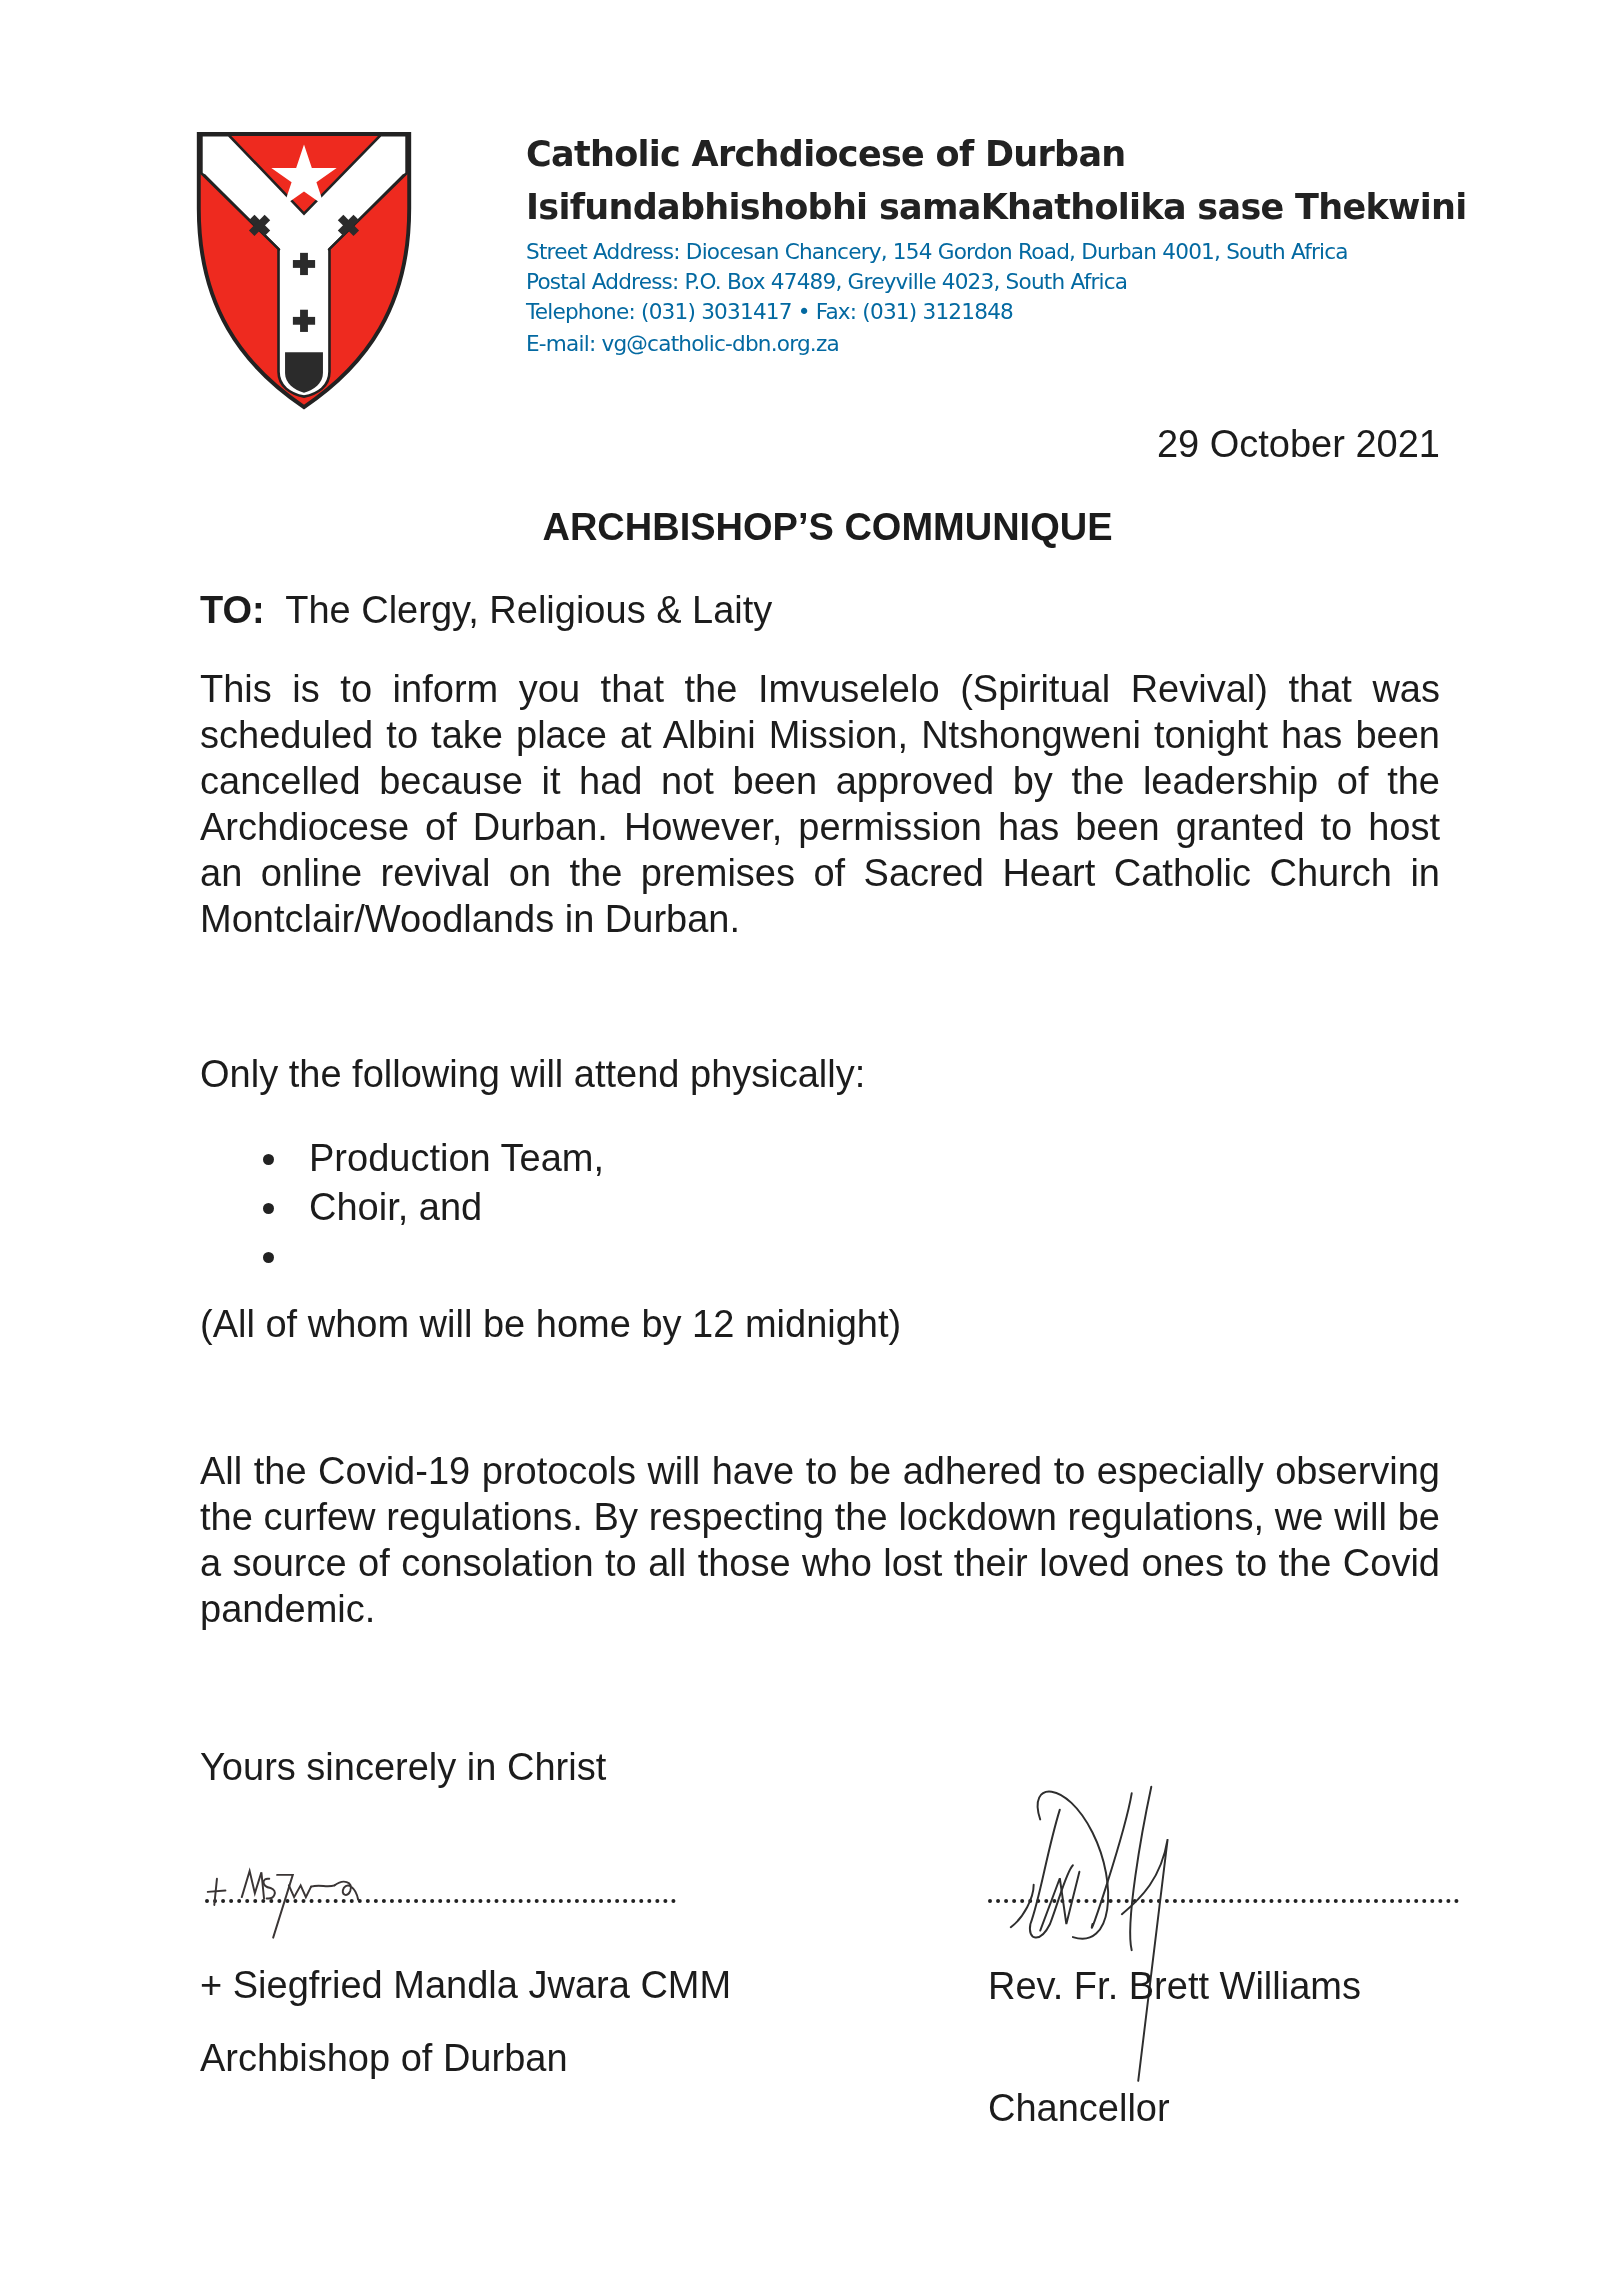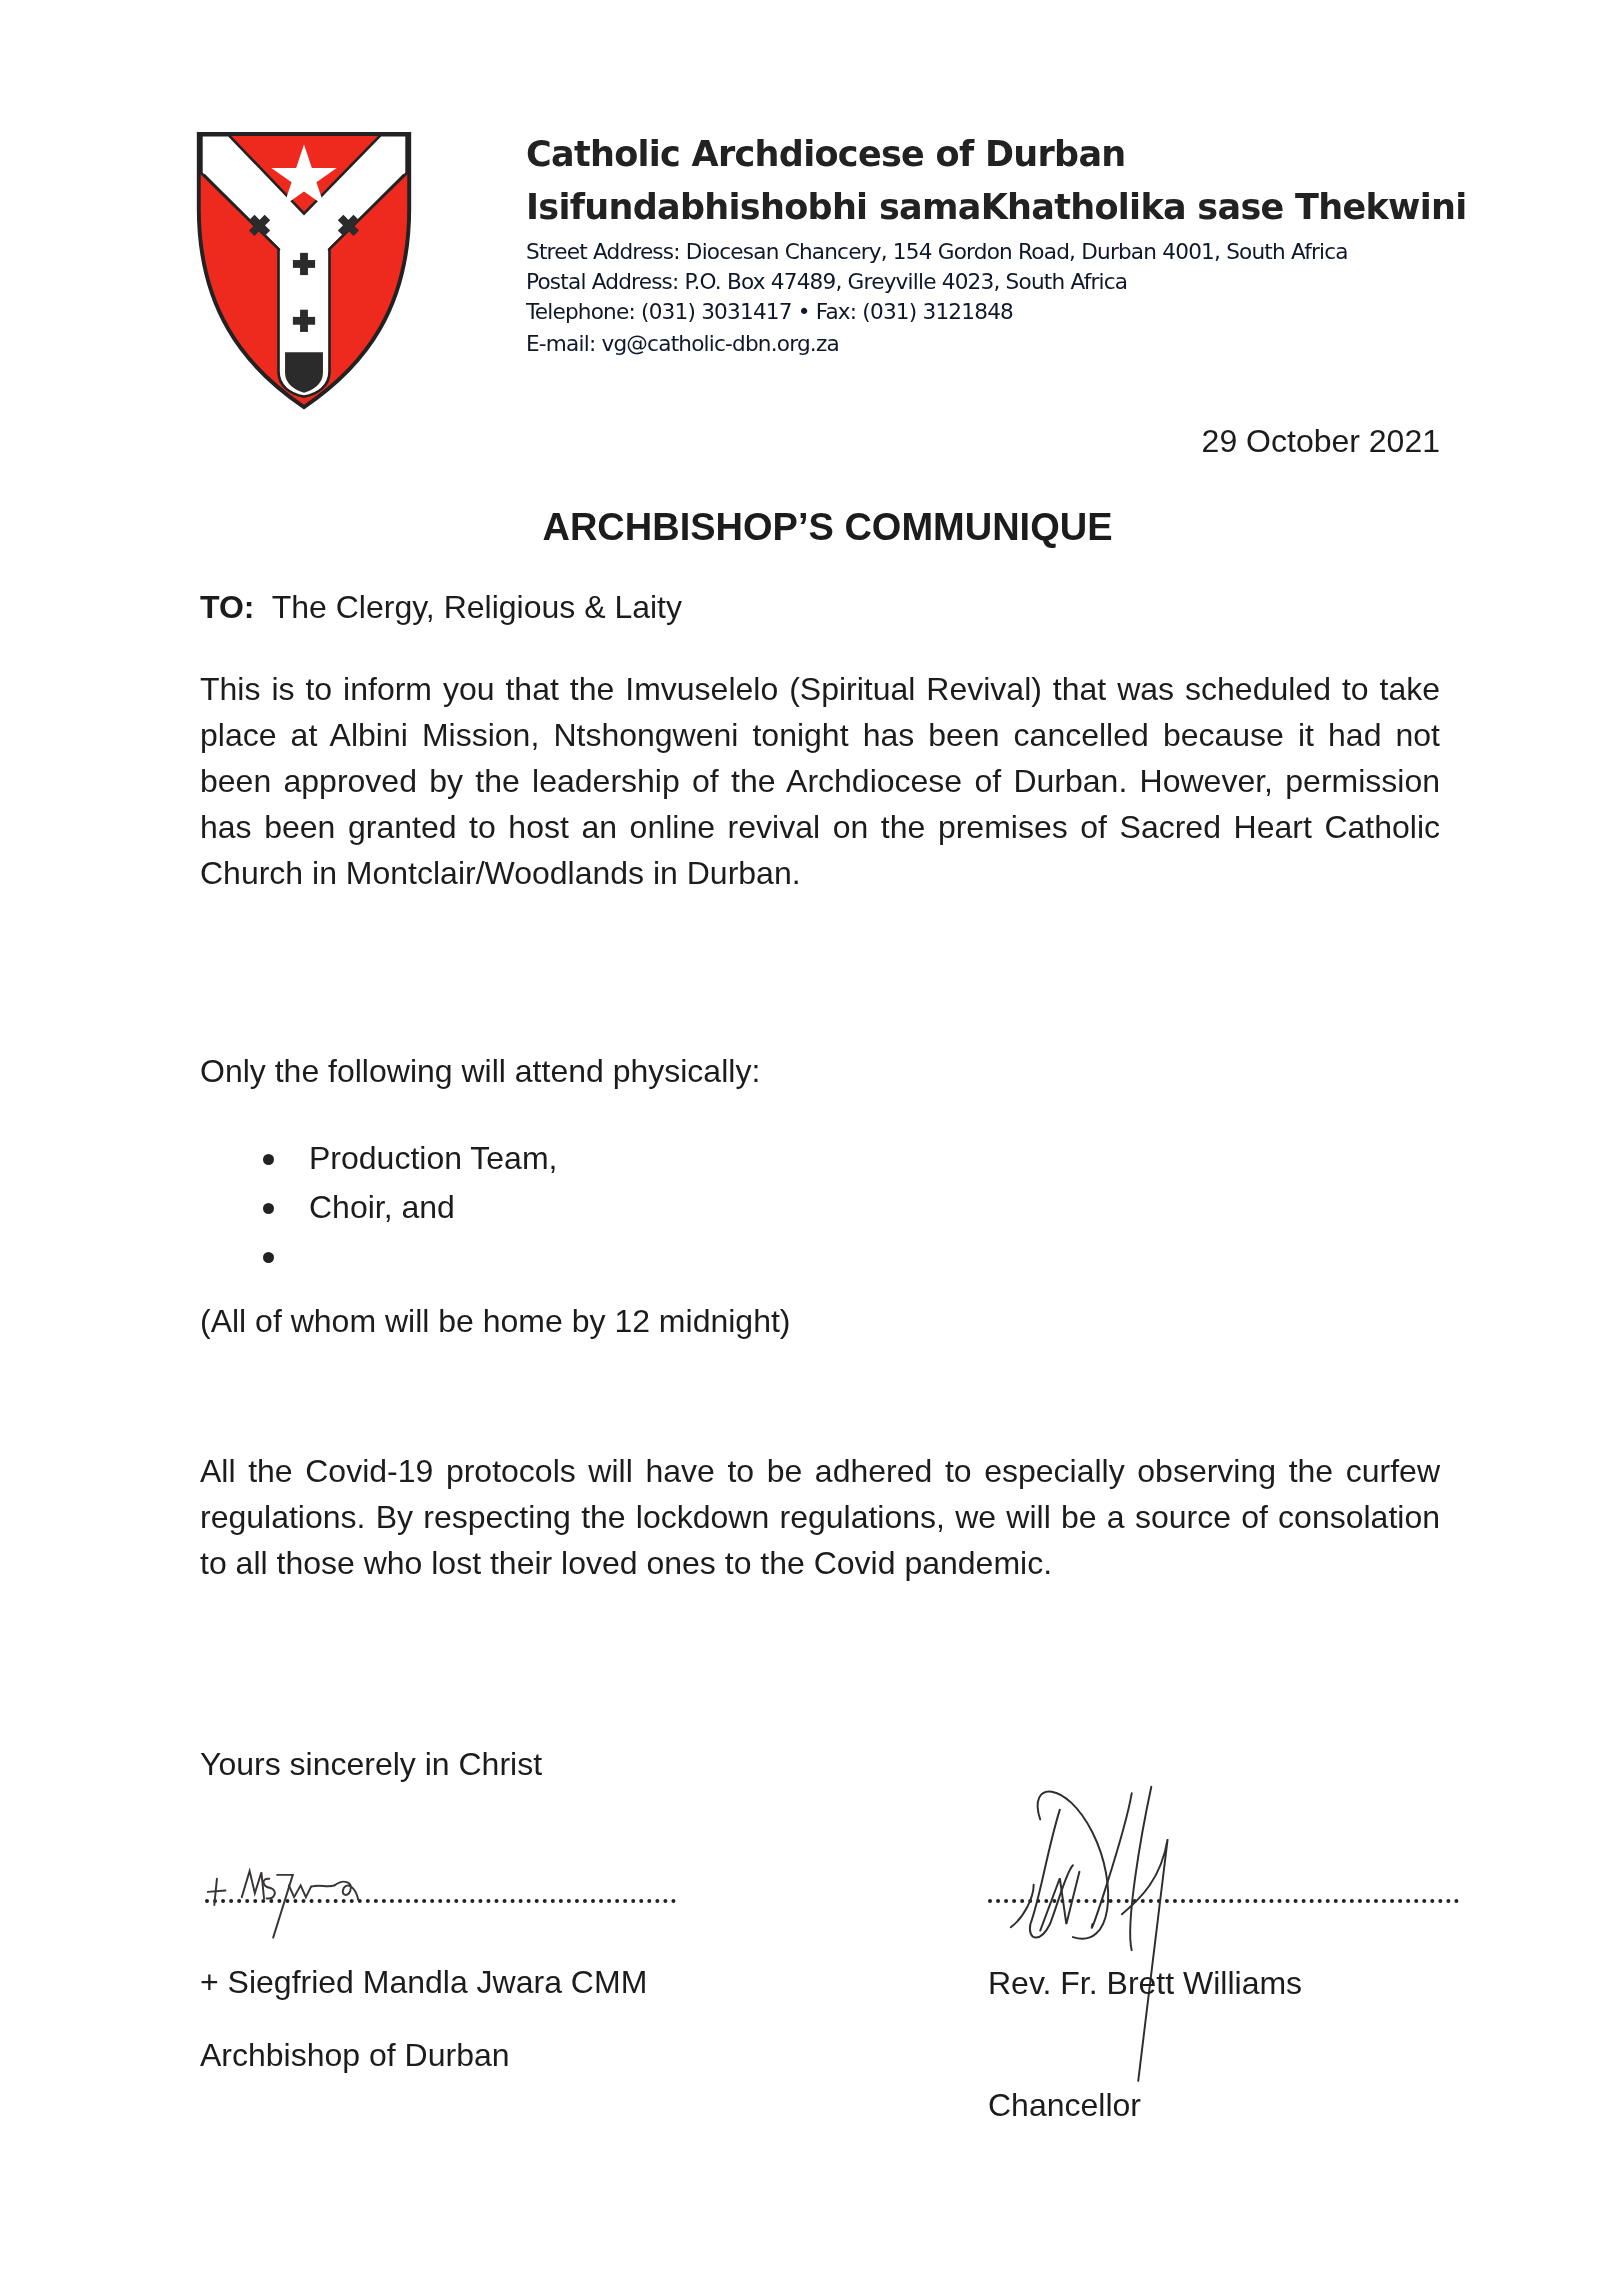--- a/index.html
+++ b/index.html
@@ -6,29 +6,29 @@
   body { width: 1623px; height: 2295px; position: relative; overflow: hidden;
          font-family: "Liberation Sans", "DejaVu Sans", sans-serif; color: #1a1a1a; }
   .abs { position: absolute; }
 
   
   #crest { left: 196px; top: 130px; width: 216px; height: 281px; }
   .lh-title { left: 526px; font-family: "DejaVu Sans", sans-serif; font-weight: bold; color: #222;
               letter-spacing: -0.7px; white-space: nowrap; text-align: center; }
   #lh-line1 { top: 134px; font-size: 35px; }
   #lh-line2 { top: 187px; font-size: 35px; }
-  .lh-addr { left: 526px; font-family: "DejaVu Sans", sans-serif; font-size: 21.6px; color: #0f172a;
+  .lh-addr { left: 526px; font-family: "DejaVu Sans", sans-serif; font-size: 21.6px; color: #0369a1;
              white-space: nowrap; letter-spacing: -0.8px; }
   #lh-street { top: 239px; }
   #lh-postal { top: 269px; }
   #lh-phone  { top: 299px; }
   #lh-email  { top: 331px; }
 
   
-  .txt { font-family: "Liberation Sans", sans-serif; font-size: 32px; color: #1c1c1c; }
+  .txt { font-family: "Liberation Sans", sans-serif; font-size: 38px; color: #1c1c1c; }
   #date { right: 183px; top: 423px; white-space: nowrap; }
   #heading { left: 16px; width: 1623px; top: 506px; text-align: center; font-weight: bold; font-size: 38px; }
   #to-line { left: 200px; top: 589px; white-space: nowrap; }
   #to-line .to-label { font-weight: bold; }
   .para { left: 200px; width: 1240px; text-align: justify; text-align-last: left; line-height: 46px; }
   #para1 { top: 666px; }
   #attend-intro { left: 200px; top: 1053px; white-space: nowrap; }
   #bullets { left: 255px; top: 1126px; margin: 8px; padding: 0; list-style: none; }
   #bullets li { position: relative; padding-left: 46px; height: 49px; line-height: 49px; white-space: nowrap; }
   #bullets li .dot { position: absolute; left: 0; top: 19.6px; width: 11px; height: 11px;

